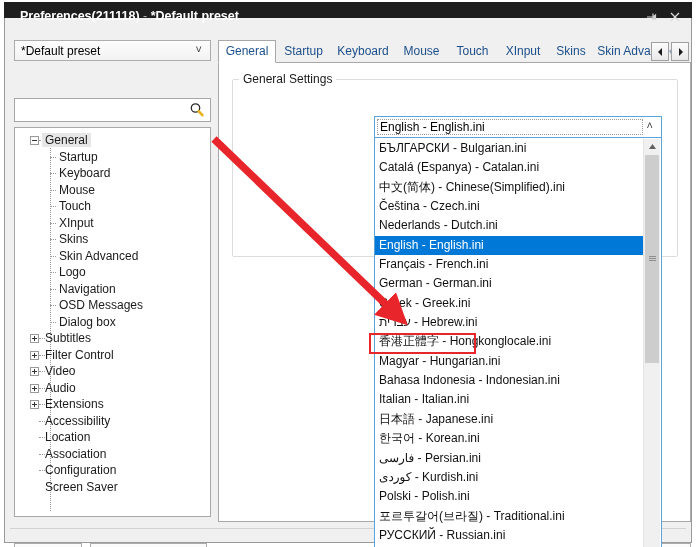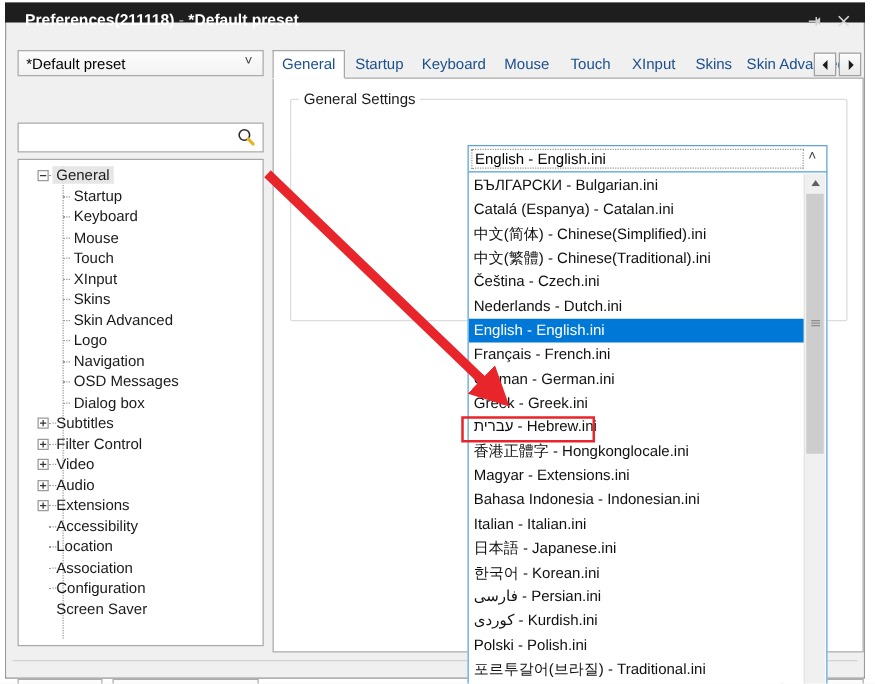--- a/index.html
+++ b/index.html
@@ -722,30 +722,29 @@
       <span class="lc-focus"></span>
       <span class="lc-text">English - English.ini</span>
       <span class="lc-arrow">˄</span>
     </div>
 
     <div class="dropdown">
       <div class="dd-list" id="dd-list">
           <div class="dd-item">БЪЛГАРСКИ - Bulgarian.ini</div>
           <div class="dd-item">Catalá (Espanya) - Catalan.ini</div>
           <div class="dd-item">中文(简体) - Chinese(Simplified).ini</div>
-          <div class="dd-item">中文(繁體) - Chinese(Traditional).ini</div>
           <div class="dd-item">Čeština - Czech.ini</div>
           <div class="dd-item">Nederlands - Dutch.ini</div>
           <div class="dd-item selected">English - English.ini</div>
           <div class="dd-item">Français - French.ini</div>
           <div class="dd-item">German - German.ini</div>
           <div class="dd-item">Greek - Greek.ini</div>
           <div class="dd-item">עברית - Hebrew.ini</div>
           <div class="dd-item">香港正體字 - Hongkonglocale.ini</div>
-          <div class="dd-item">Magyar - Extensions.ini</div>
+          <div class="dd-item">Magyar - Hungarian.ini</div>
           <div class="dd-item">Bahasa Indonesia - Indonesian.ini</div>
           <div class="dd-item">Italian - Italian.ini</div>
           <div class="dd-item">日本語 - Japanese.ini</div>
           <div class="dd-item">한국어 - Korean.ini</div>
           <div class="dd-item">فارسی - Persian.ini</div>
           <div class="dd-item">كوردى - Kurdish.ini</div>
           <div class="dd-item">Polski - Polish.ini</div>
           <div class="dd-item">포르투갈어(브라질) - Traditional.ini</div>
           <div class="dd-item">РУССКИЙ - Russian.ini</div>
         </div>

